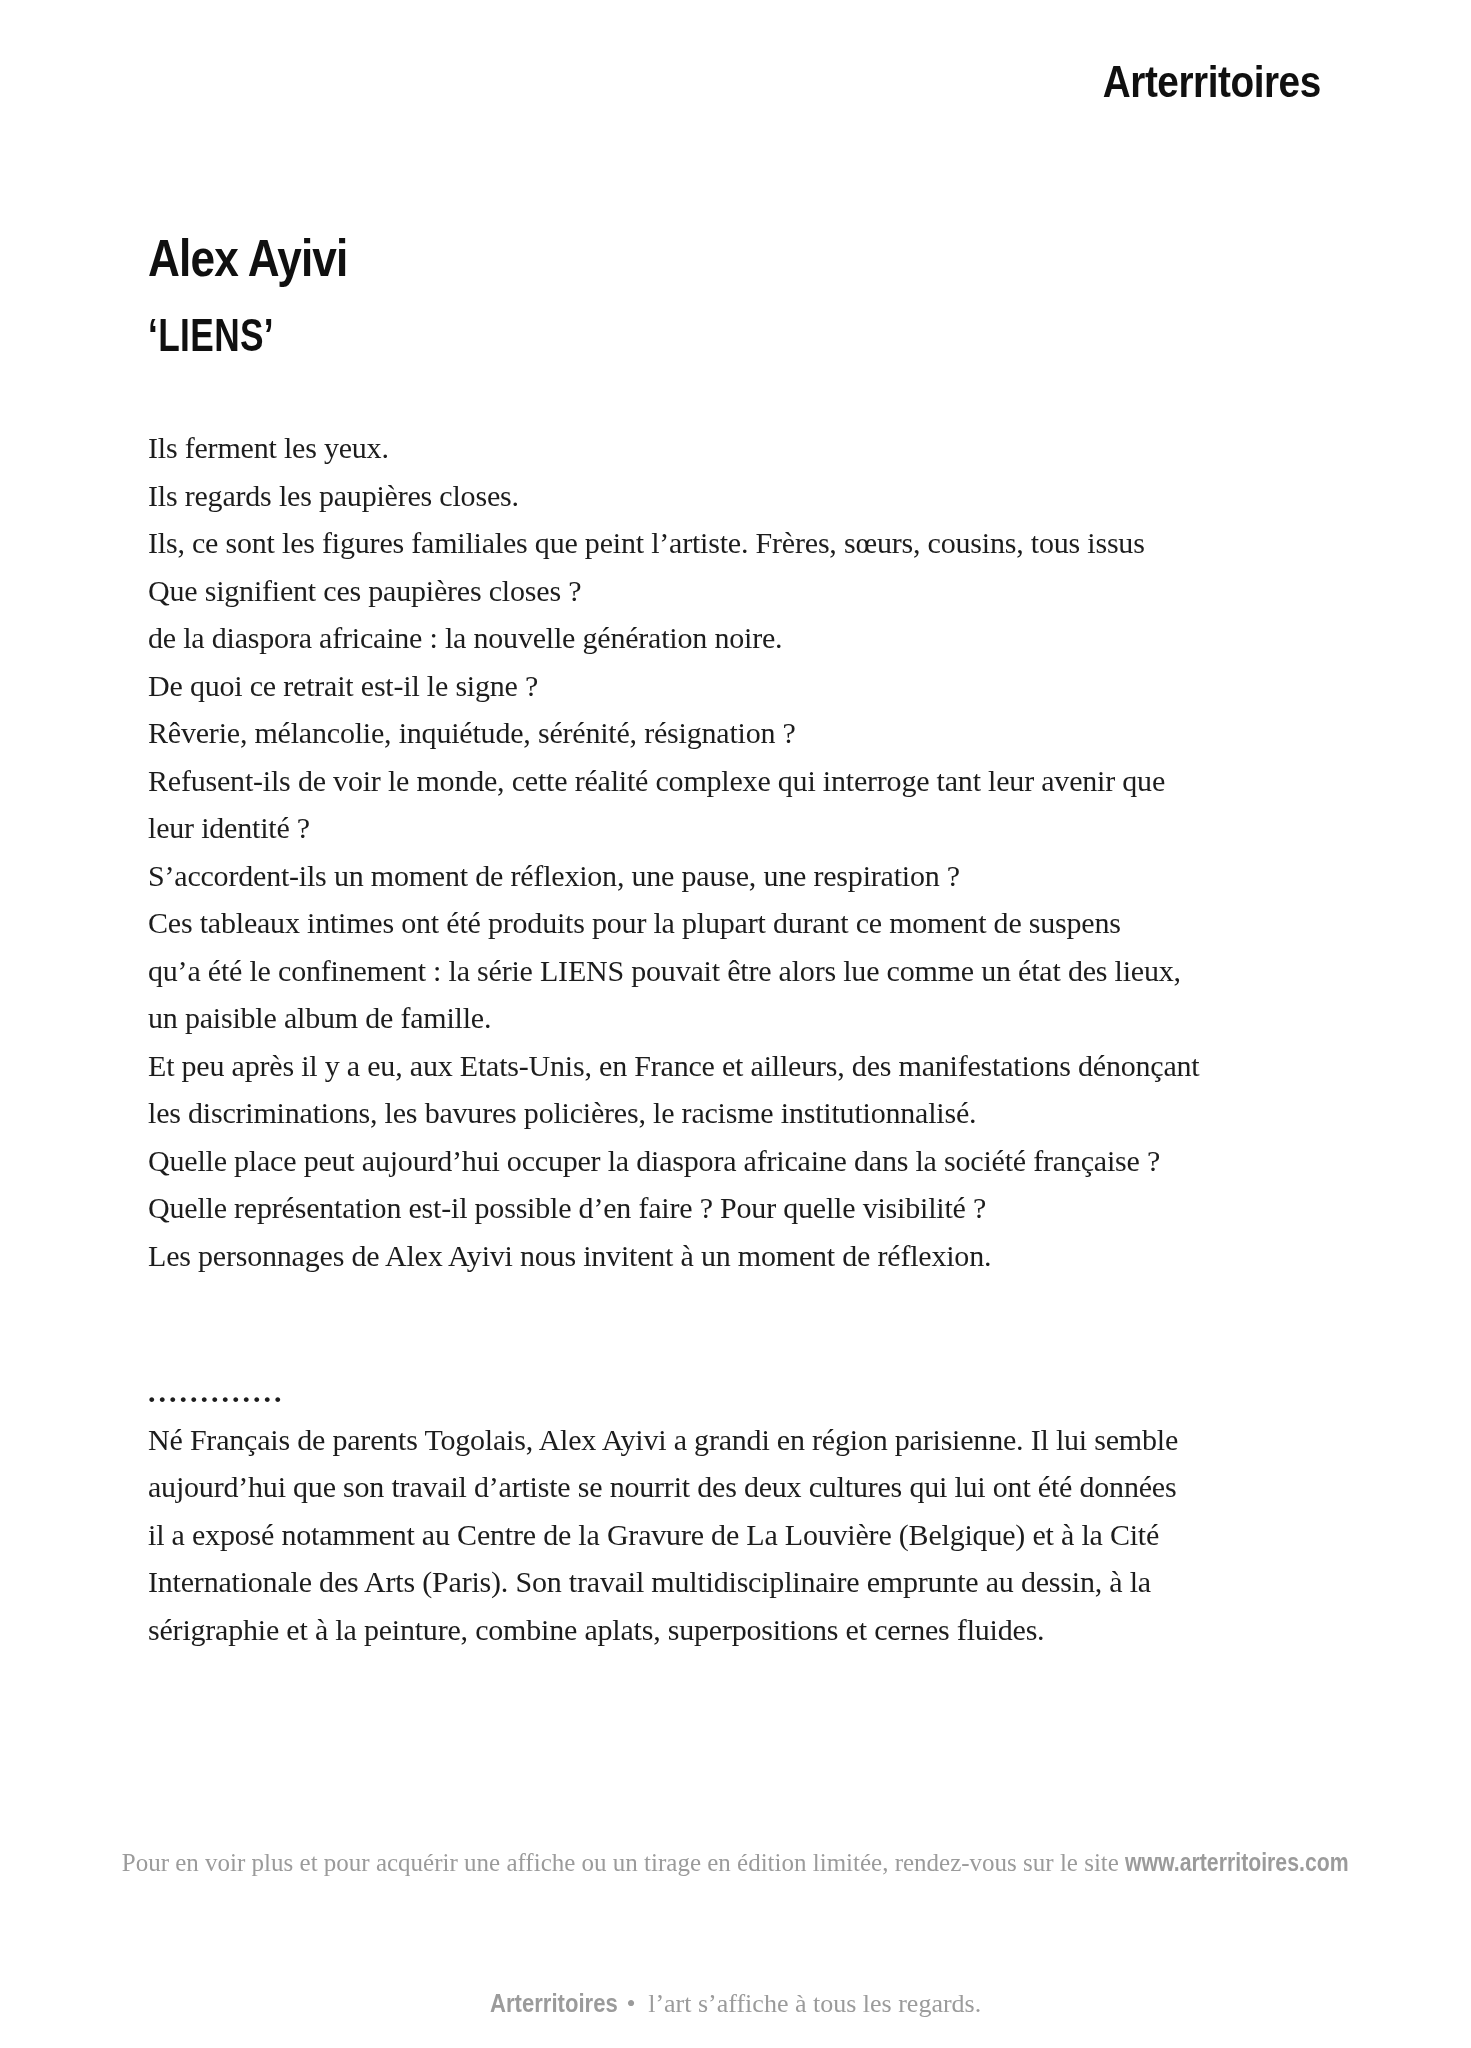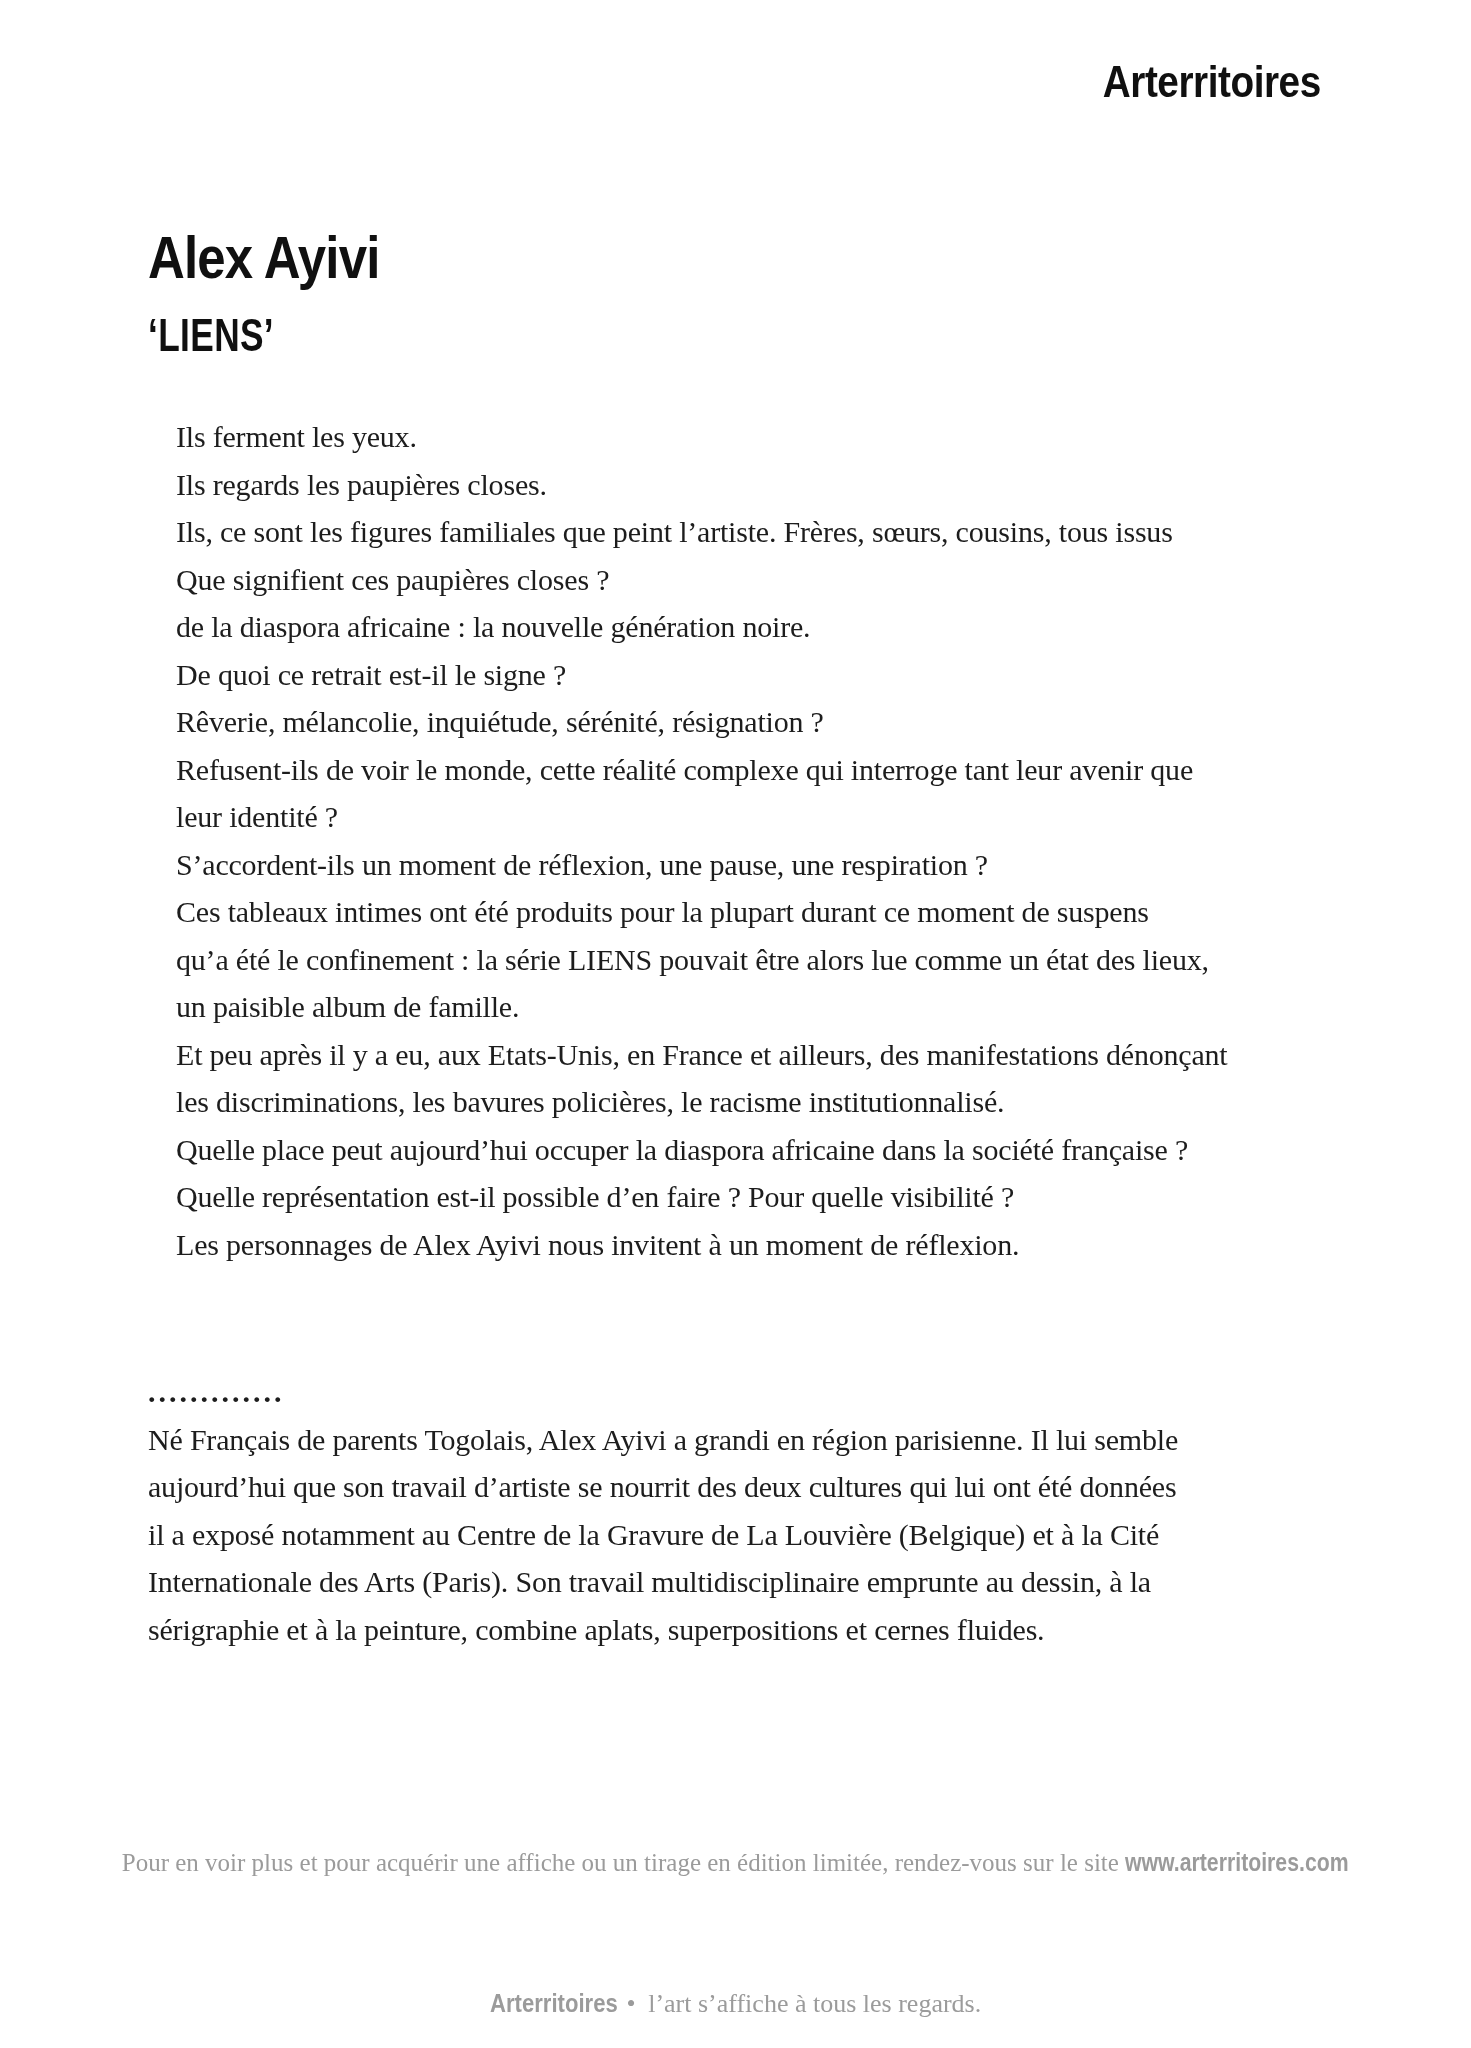--- a/index.html
+++ b/index.html
@@ -36,21 +36,21 @@
     transform: scaleX(0.88);
     transform-origin: right center;
     letter-spacing: -0.5px;
   }
   
   .title {
     position: absolute;
     top: 226px;
     left: 148px;
     margin: 0;
-    font-size: 60px;
+    font-size: 52px;
     line-height: 64px;
   }
   .title .cond {
     transform: scaleX(0.85);
     transform-origin: left center;
     letter-spacing: -1px;
   }
   .subtitle {
     position: absolute;
     top: 311px;
@@ -68,21 +68,21 @@
   .textblock {
     position: absolute;
     left: 148px;
     width: 1200px;
     font-size: 30px;
     line-height: 47.5px;
     letter-spacing: -0.2px;
     color: #1d1d1d;
   }
   .textblock .line { white-space: nowrap; }
-  .intro { top: 413px; margin-left: 28px; }
+  .intro { top: 424px; }
   .bio   { top: 1368px; }
   .dots {
     font-weight: 700;
     letter-spacing: 3px;
     line-height: 47.5px;
     color: #1d1d1d;
   }
   
   .footer {
     position: absolute;

